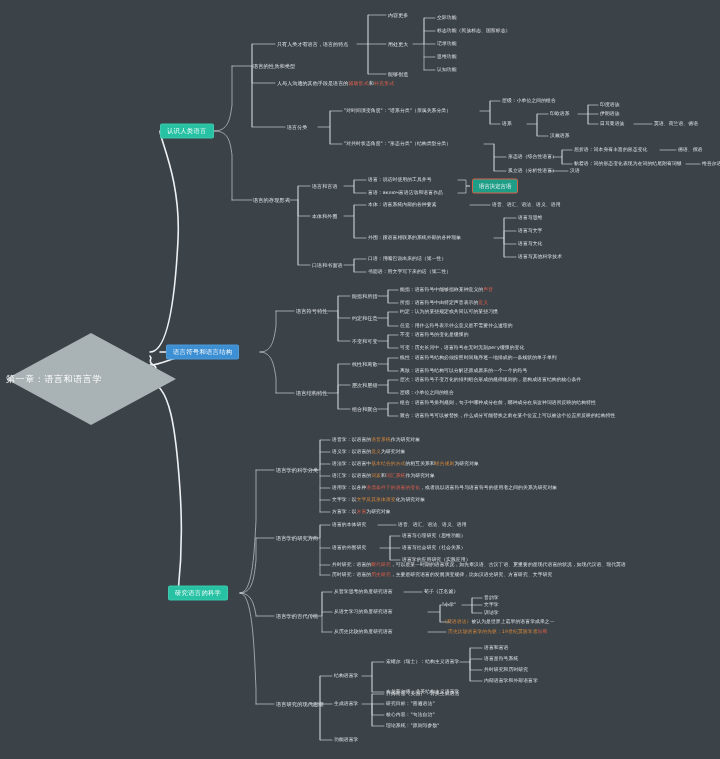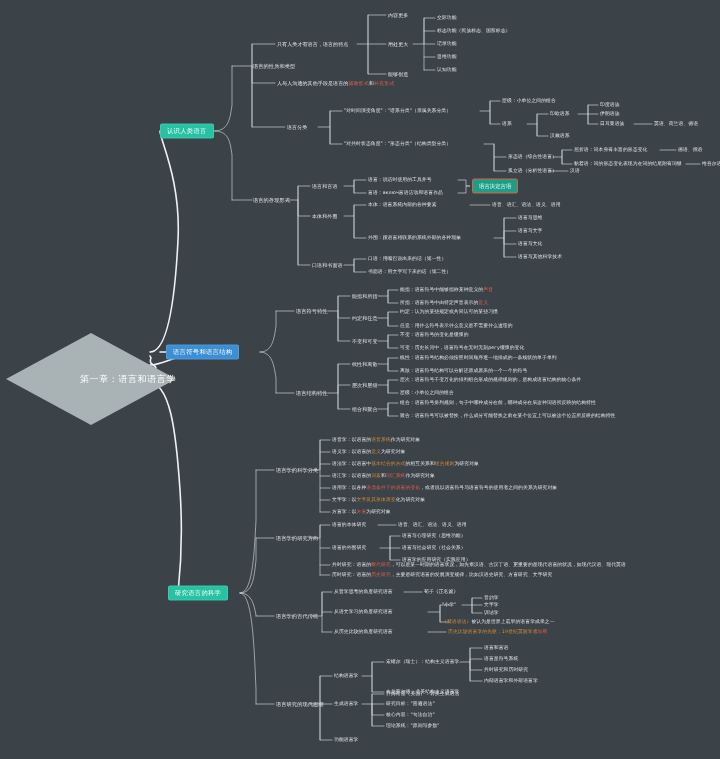--- a/index.html
+++ b/index.html
@@ -31,21 +31,21 @@
   }
   .node.lvl3 { font-size: 5.0px; }
   .node.lvl4 { font-size: 4.8px; }
   .hl-red { color: #e0604a; }
   .hl-org { color: #d98a3a; }
 
   .root-diamond {
     position: absolute;
     width: 170px; height: 92px;
     left: 6px; top: 333px;
-    display: flex; align-items: center; justify-content: flex-end;
+    display: flex; align-items: center; justify-content: flex-start;
   }
   .root-diamond .shape {
     position: absolute; left: 0; top: 0;
     width: 100%; height: 100%;
     background: #a9b2b4;
     clip-path: polygon(50% 0%, 100% 50%, 50% 100%, 0% 50%);
   }
   .root-diamond .label {
     position: relative;
     color: #ffffff;

